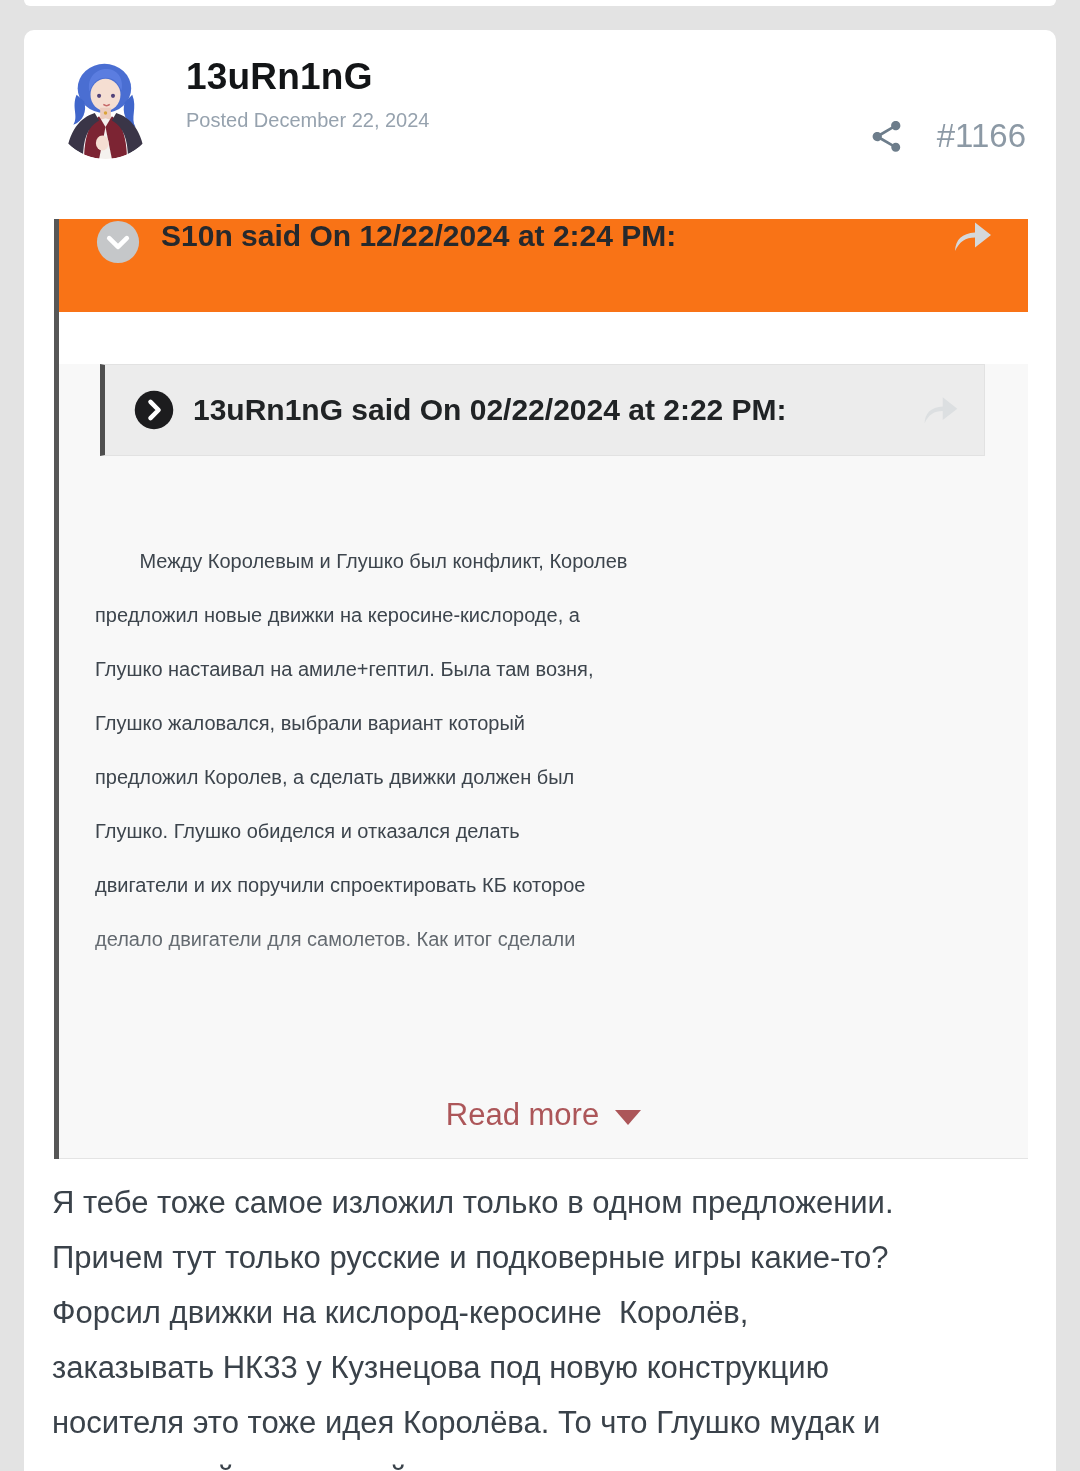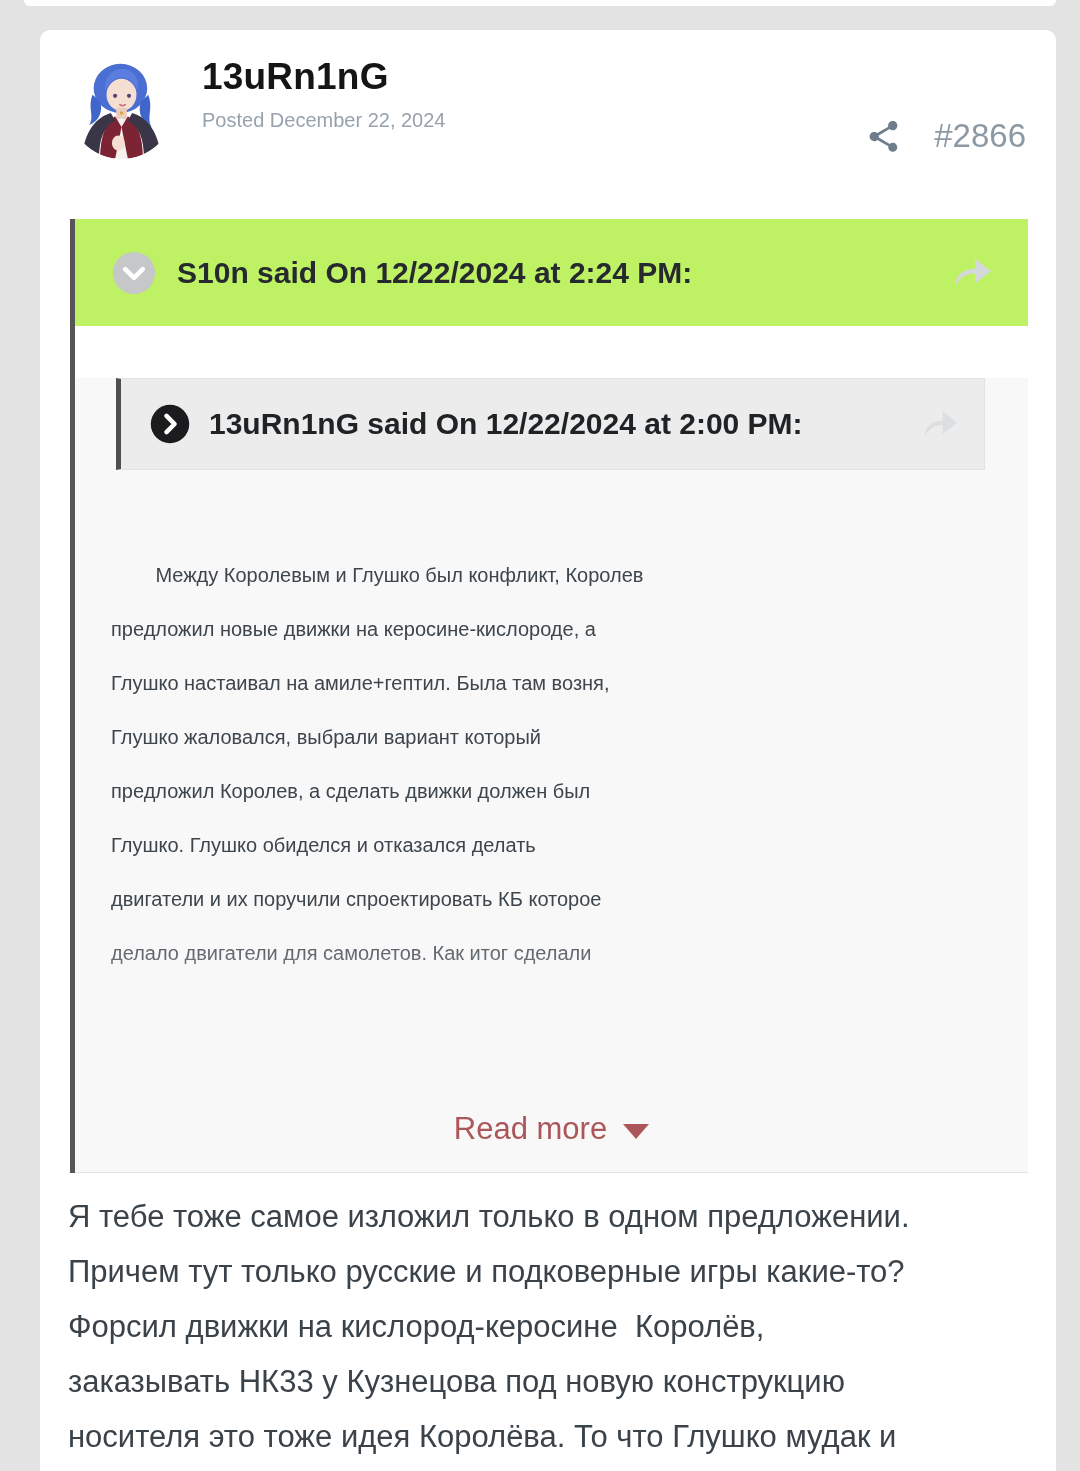--- a/index.html
+++ b/index.html
@@ -11,21 +11,21 @@
     background: #e3e3e3;
     font-family: "Liberation Sans", "DejaVu Sans", sans-serif;
   }
   .prev-card-edge {
     margin: 0 24px;
     height: 6px;
     background: #ffffff;
     border-radius: 0 0 10px 10px;
   }
   .post-card {
-    margin: 24px 24px 0 40px;
+    margin: 24px 24px 0 24px;
     background: #ffffff;
     border-radius: 10px 10px 0 0;
     height: 1441px;
     box-sizing: border-box;
     overflow: hidden;
   }
   
   .post-header {
     display: flex;
     align-items: flex-start;
@@ -62,24 +62,23 @@
   }
   .share-icon svg { display: block; width: 37px; height: 37px; }
   .post-number { font-size: 33px; color: #8c99a5; }
 
   
   .quote-outer {
     margin: 60px 28px 0 30px;
     border-left: 5px solid #565656;
   }
   .quote-outer-header {
-    background: #bef264;
-    height: 107px;
-    display: flex;
-    align-items: center;
+    background: #f97316;
+    height: 93px;
+    display: flex;
     padding: 0 34px 0 36px;
   }
   .collapse-icon svg { display: block; width: 46px; height: 46px; }
   .quote-citation {
     margin-left: 20px;
     font-size: 30px;
     font-weight: 700;
     color: #26292d;
   }
   .reply-arrow { margin-left: auto; }
@@ -199,21 +198,21 @@
     <div class="author-col">
       <div class="author-name">13uRn1nG</div>
       <div class="posted-date">Posted December 22, 2024</div>
     </div>
     <div class="header-right">
       <span class="share-icon">
         <svg viewBox="0 0 24 24">
             <path fill="#6d7d8b" d="M18 16.08c-.76 0-1.44.3-1.96.77L8.91 12.7c.05-.23.09-.46.09-.7s-.04-.47-.09-.7l7.05-4.11c.54.5 1.25.81 2.04.81 1.66 0 3-1.34 3-3s-1.34-3-3-3-3 1.34-3 3c0 .24.04.47.09.7L8.04 9.81C7.5 9.31 6.79 9 6 9c-1.66 0-3 1.34-3 3s1.34 3 3 3c.79 0 1.5-.31 2.04-.81l7.12 4.16c-.05.21-.08.43-.08.65 0 1.61 1.31 2.92 2.92 2.92 1.61 0 2.92-1.31 2.92-2.92s-1.31-2.92-2.92-2.92z"></path>
           </svg>
       </span>
-      <span class="post-number">#2866</span>
+      <span class="post-number">#1166</span>
     </div>
   </div>
 
   <div class="quote-outer">
     <div class="quote-outer-header">
       <span class="collapse-icon">
         <svg viewBox="0 0 24 24">
             <circle cx="12" cy="12" r="11" fill="#c5c7c9"></circle>
             <path d="M7.4 10l4.6 4.6L16.6 10" fill="none" stroke="#ffffff" stroke-width="2.4" stroke-linecap="round" stroke-linejoin="round"></path>
           </svg>
@@ -228,21 +227,21 @@
 
     <div class="quote-outer-body">
 
       <div class="quote-nested">
         <span class="expand-icon">
           <svg viewBox="0 0 24 24">
               <circle cx="12" cy="12" r="11" fill="#1c1c1e"></circle>
               <path d="M10 7.4 14.6 12 10 16.6" fill="none" stroke="#ffffff" stroke-width="2.6" stroke-linecap="round" stroke-linejoin="round"></path>
             </svg>
         </span>
-        <span class="quote-citation">13uRn1nG said On 12/22/2024 at 2:00 PM:</span>
+        <span class="quote-citation">13uRn1nG said On 02/22/2024 at 2:22 PM:</span>
         <span class="reply-arrow">
           <svg viewBox="0 0 44 36">
               <path fill="#dcdfe1" d="M25 13.5 V3.5 L41 16 25 28.5 V18.5 C15.5 18.5 9.5 22.5 5 32 C5.6 20.5 12 14.5 25 13.5 Z"></path>
             </svg>
         </span>
       </div>
 
       <div class="quote-text">
         <span>Между Королевым и Глушко был конфликт, Королев
 предложил новые движки на керосине-кислороде, а

